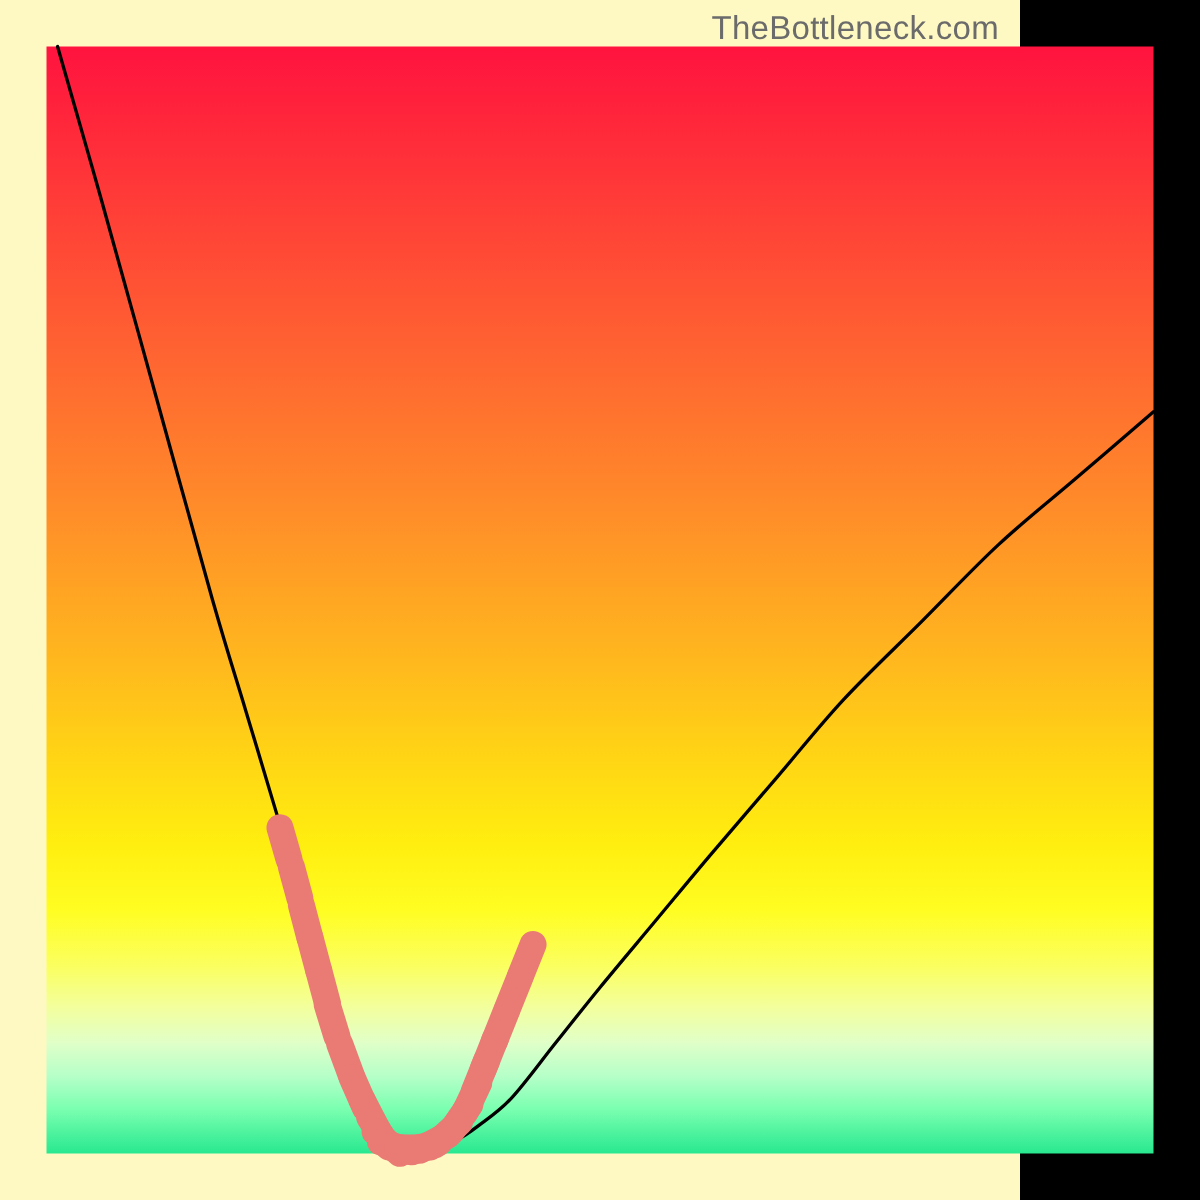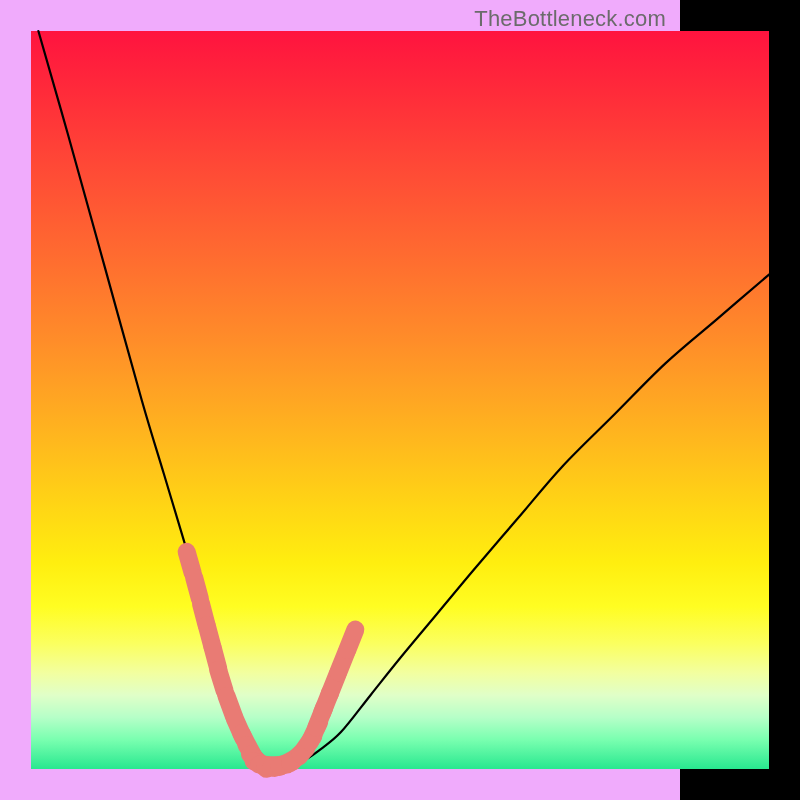--- a/index.html
+++ b/index.html
@@ -10,21 +10,21 @@
     overflow: hidden;
     background: #000;
     font-family: Arial, Helvetica, sans-serif;
   }
   .frame {
     position: absolute;
     left: 0;
     top: 0;
     width: 680px;
     height: 800px;
-    background: #f0abfc;
+    background: #fef9c3;
   }
   .plot {
     position: absolute;
     left: 31px;
     top: 31px;
     width: 738px;
     height: 738px;
     
     background:
       linear-gradient(to bottom,

